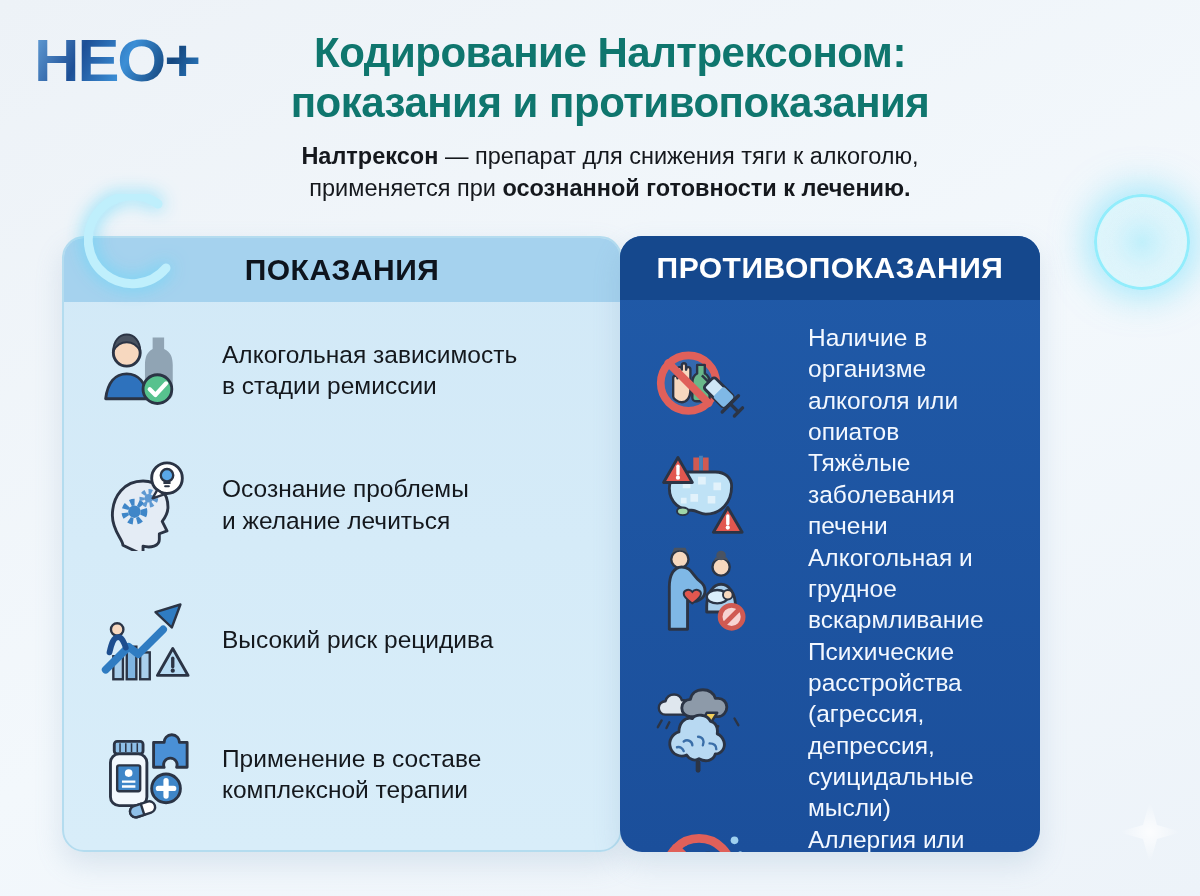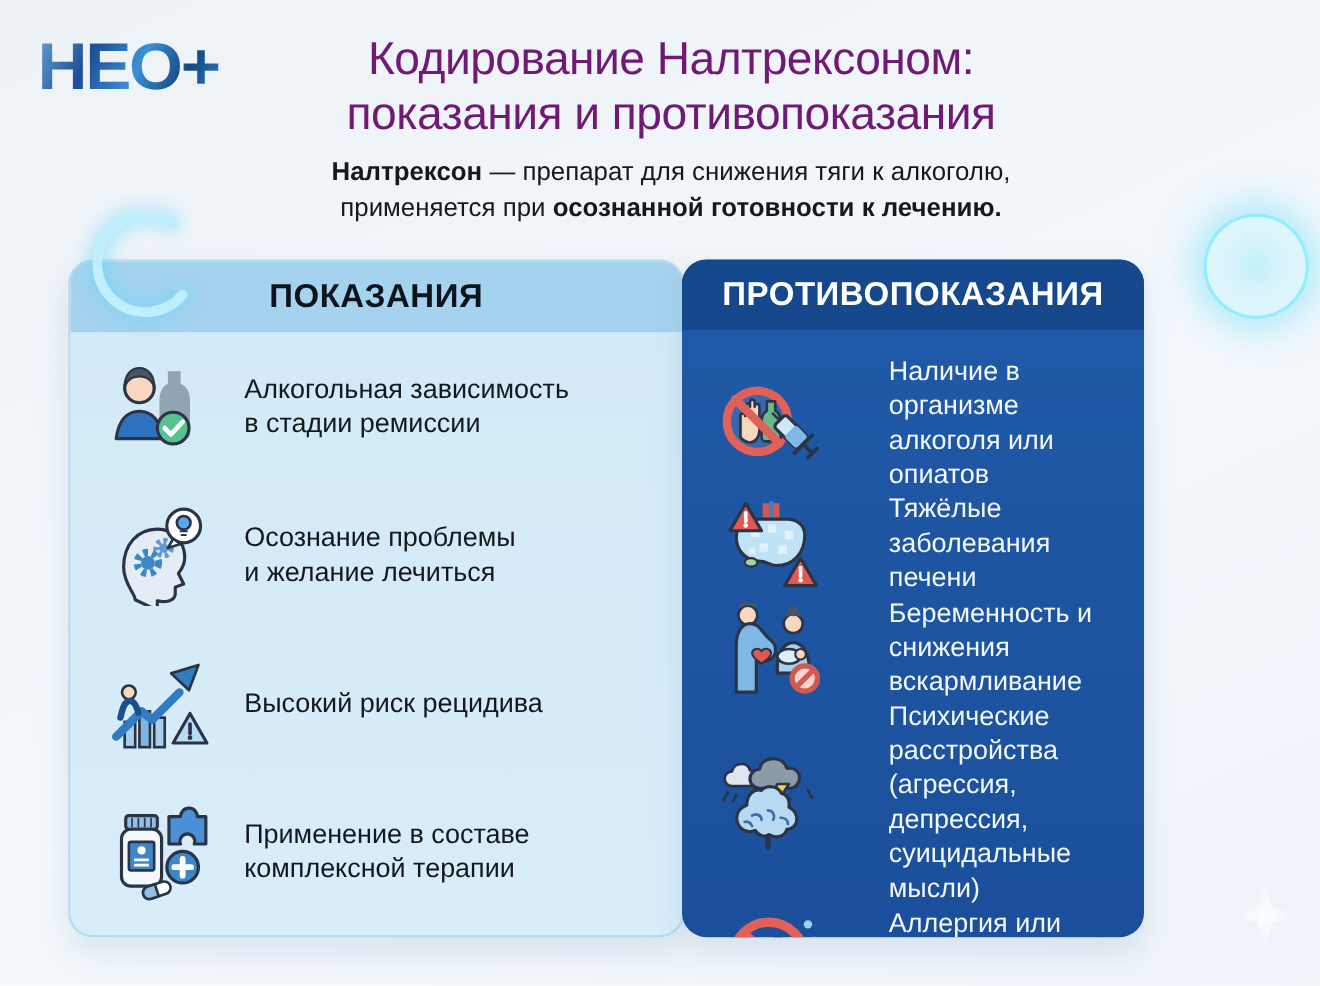--- a/index.html
+++ b/index.html
@@ -17,21 +17,21 @@
     font-size:60px; font-weight:800; letter-spacing:-2px;
     background: linear-gradient(115deg,#6aa6dc 0%,#1d4f96 30%,#3c8fd6 55%,#15477f 78%,#2f86cf 100%);
     -webkit-background-clip:text; background-clip:text; color:transparent;
     transform: scaleX(1.05);
     transform-origin:left;
   }
 
   
   .header { position:absolute; top:28px; left:150px; width:920px; text-align:center; }
   .title {
-    font-size:42px; font-weight:400; line-height:1.18; color:#701a75;
+    font-size:42px; font-weight:700; line-height:1.18; color:#0f766e;
     white-space:pre-line; letter-spacing:-0.5px;
   }
   .subtitle {
     margin-top:13px; font-size:23.5px; line-height:1.37; color:#15181d;
   }
   .subtitle b { font-weight:700; }
 
   
   .panel {
     position:absolute; top:236px; height:616px; border-radius:22px;
@@ -228,21 +228,21 @@
           <circle cx="70" cy="25" r="9" fill="#f7d8bf" stroke="#2b3445" stroke-width="2.5"></circle>
           <circle cx="70" cy="13" r="5" fill="#4a5361"></circle>
           <path d="M61 22c1-7 17-7 18 0l-3-7H64z" fill="#4a5361"></path>
           <path d="M55 66c0-14 7-23 15-23s15 9 15 23v6H55z" fill="#a9cfec" stroke="#2b3445" stroke-width="3" stroke-linejoin="round"></path>
           <ellipse cx="66" cy="56" rx="11" ry="7" fill="#dceffc" stroke="#2b3445" stroke-width="2.5"></ellipse>
           <circle cx="77" cy="54" r="5" fill="#f7d8bf" stroke="#2b3445" stroke-width="2"></circle>
           <circle cx="81" cy="77" r="12" fill="#f7d4d2" stroke="#d05a52" stroke-width="5"></circle>
           <path d="M73 85 89 69" stroke="#d05a52" stroke-width="5" stroke-linecap="round"></path>
         </svg>
       </span>
-      <span class="item-text">Беременность и снижения
+      <span class="item-text">Алкогольная и грудное
 вскармливание</span>
     </div>
 
     <div class="item">
       <span class="item-icon">
         <svg viewBox="0 0 96 96">
           <path d="M12 32c-4 0-7-3-7-7s3-7 7-7c1-4 4-7 9-7 4 0 7 2 8 6h2c4 0 7 3 7 7s-3 8-7 8z" fill="#dfe7ee" stroke="#2b3445" stroke-width="2.5" stroke-linejoin="round"></path>
           <path d="M38 34c-5 0-9-4-9-9s4-9 9-9c1-6 6-10 13-10 6 0 11 3 13 9h3c5 0 9 4 9 9s-4 10-9 10z" fill="#8d9aa9" stroke="#2b3445" stroke-width="3" stroke-linejoin="round"></path>
           <path d="M55 30 45 50h9l-7 18 20-24h-10l9-14z" fill="#f2cf5b" stroke="#2b3445" stroke-width="2.5" stroke-linejoin="round"></path>
           <path d="M8 38l-4 7M16 40l-3 6M84 36l4 7" stroke="#2b3445" stroke-width="2.5" stroke-linecap="round"></path>

